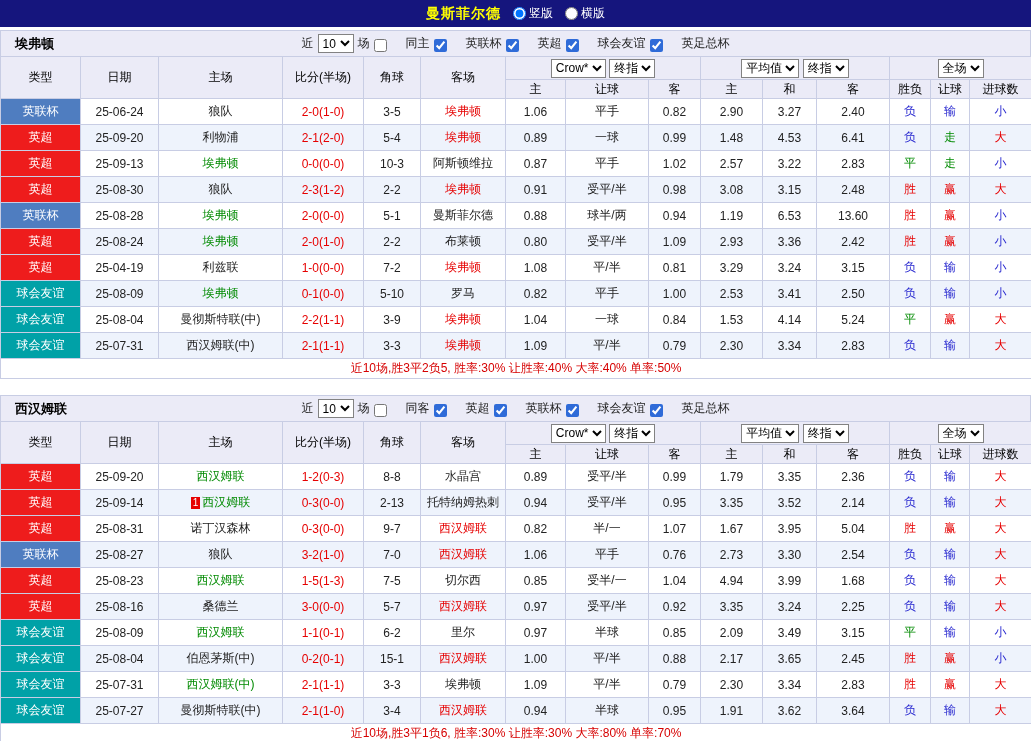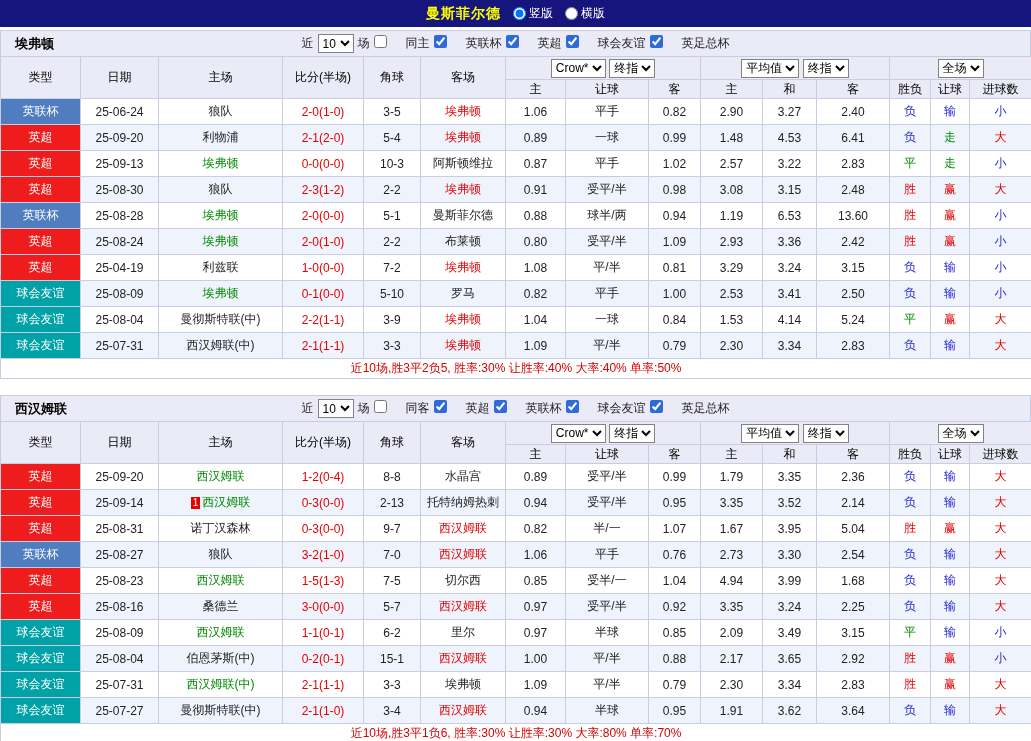--- a/index.html
+++ b/index.html
@@ -10,21 +10,21 @@
   .topbar .title{color:#ffff00;font-weight:bold;font-size:14px;letter-spacing:1px}
   .topbar label{color:#fff;display:inline-flex;align-items:center;gap:3px;cursor:pointer}
   .topbar input{margin:0}
   .team-section{margin-top:3px}
   .team-section.second{margin-top:16px}
   .section-head{position:relative;height:26px;background:#ebebf7;
                 border:1px solid #c8cde4;border-bottom:none;box-sizing:border-box;
                 display:flex;align-items:center;justify-content:center}
   .team-name{position:absolute;left:14px;font-weight:bold;font-size:13px;color:#000}
   .filters{display:flex;align-items:center;gap:4px}
-  .filters .chk{display:inline-flex;align-items:flex-start;gap:19px;cursor:pointer}
+  .filters .chk{display:inline-flex;align-items:flex-end;gap:19px;cursor:pointer}
   input[type=checkbox]{width:13px;height:13px;accent-color:#2f6bd8;margin:0}
   select{height:19px;font-size:12px;font-family:inherit;border:1px solid #828282;
          background:#fff;vertical-align:middle}
   table.matches{width:100%;border-collapse:collapse;table-layout:fixed}
   .matches th,.matches td{border:1px solid #c8cde4;text-align:center;
          white-space:nowrap;overflow:hidden;padding:0}
   .matches thead th{background:#ebebf7;font-weight:normal;color:#000}
   .hrow1 th{height:22px}
   .hrow2 th{height:18px}
   .matches tbody td{height:25px}
@@ -385,21 +385,21 @@
         <th>胜负</th>
         <th>让球</th>
         <th>进球数</th>
       </tr>
     </thead>
     <tbody>
         <tr>
           <td class="league" style="background: rgb(238, 28, 28);">英超</td>
           <td>25-09-20</td>
           <td style="color: rgb(0, 138, 0);">西汉姆联</td>
-          <td style="color: rgb(230, 0, 0);">1-2(0-4)</td>
+          <td style="color: rgb(230, 0, 0);">1-2(0-3)</td>
           <td>8-8</td>
           <td>水晶宫</td>
           <td>0.89</td>
           <td>受平/半</td>
           <td>0.99</td>
           <td>1.79</td>
           <td>3.35</td>
           <td>2.36</td>
           <td style="color: rgb(39, 39, 207);">负</td>
           <td style="color: rgb(39, 39, 207);">输</td>
@@ -512,21 +512,21 @@
           <td>25-08-04</td>
           <td>伯恩茅斯(中)</td>
           <td style="color: rgb(230, 0, 0);">0-2(0-1)</td>
           <td>15-1</td>
           <td style="color: rgb(230, 0, 0);">西汉姆联</td>
           <td>1.00</td>
           <td>平/半</td>
           <td>0.88</td>
           <td>2.17</td>
           <td>3.65</td>
-          <td>2.92</td>
+          <td>2.45</td>
           <td style="color: rgb(230, 0, 0);">胜</td>
           <td style="color: rgb(230, 0, 0);">赢</td>
           <td style="color: rgb(39, 39, 207);">小</td>
         </tr>
         <tr>
           <td class="league" style="background: rgb(0, 161, 167);">球会友谊</td>
           <td>25-07-31</td>
           <td style="color: rgb(0, 138, 0);">西汉姆联(中)</td>
           <td style="color: rgb(230, 0, 0);">2-1(1-1)</td>
           <td>3-3</td>

